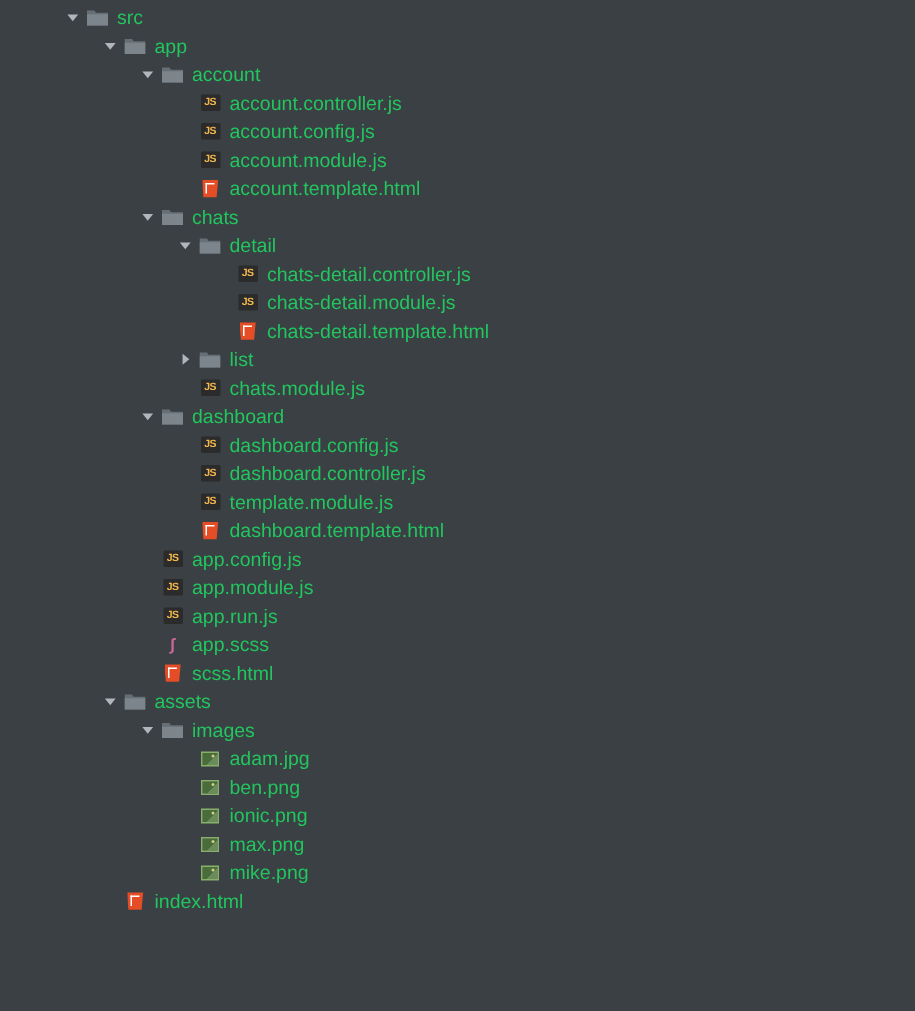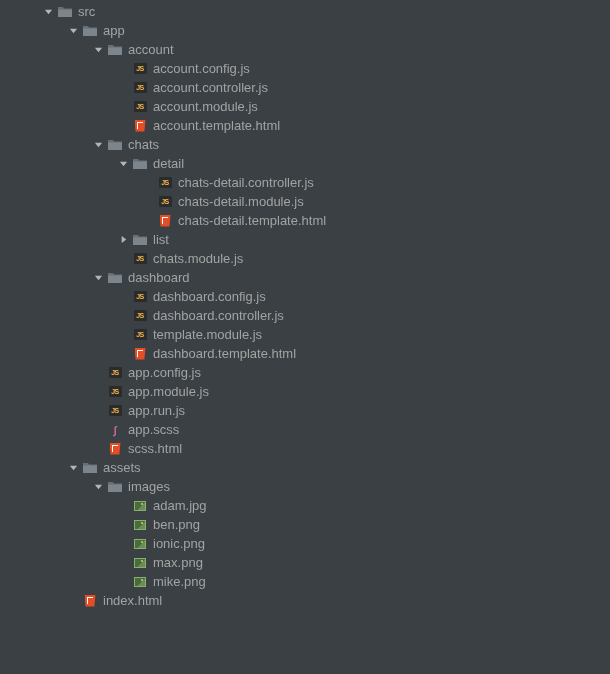--- a/index.html
+++ b/index.html
@@ -32,21 +32,21 @@
   .noarrow { width: 12px; display: inline-block; margin-right: 4px; }
   .icon {
     width: 14px;
     height: 14px;
     display: inline-flex;
     justify-content: center;
     align-items: center;
     margin-right: 6px;
     flex-shrink: 0;
   }
-  .label { color: #a3a3a3; }
+  .label { color: #22c55e; }
   .js-badge {
     background: #2b2b2b;
     color: #f3b74c;
     font-size: 7px;
     font-weight: bold;
     width: 13px;
     height: 11px;
     display: inline-flex;
     align-items: center;
     justify-content: center;
@@ -141,29 +141,29 @@
         </svg>
       </span>
       <span class="label">account</span>
     </div>
     <div class="row">
       <span class="indent" style="width: 117px;"></span>
       <span class="noarrow"></span>
       <span class="icon">
         <span class="js-badge">JS</span>
       </span>
+      <span class="label">account.controller.js</span>
+    </div>
+    <div class="row">
+      <span class="indent" style="width: 117px;"></span>
+      <span class="noarrow"></span>
+      <span class="icon">
+        <span class="js-badge">JS</span>
+      </span>
       <span class="label">account.config.js</span>
-    </div>
-    <div class="row">
-      <span class="indent" style="width: 117px;"></span>
-      <span class="noarrow"></span>
-      <span class="icon">
-        <span class="js-badge">JS</span>
-      </span>
-      <span class="label">account.controller.js</span>
     </div>
     <div class="row">
       <span class="indent" style="width: 117px;"></span>
       <span class="noarrow"></span>
       <span class="icon">
         <span class="js-badge">JS</span>
       </span>
       <span class="label">account.module.js</span>
     </div>
     <div class="row">

